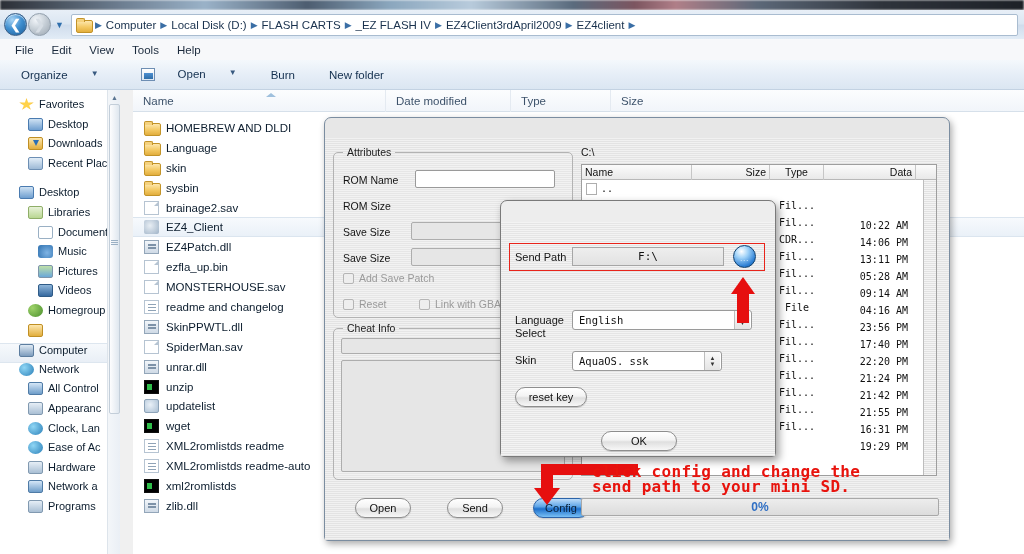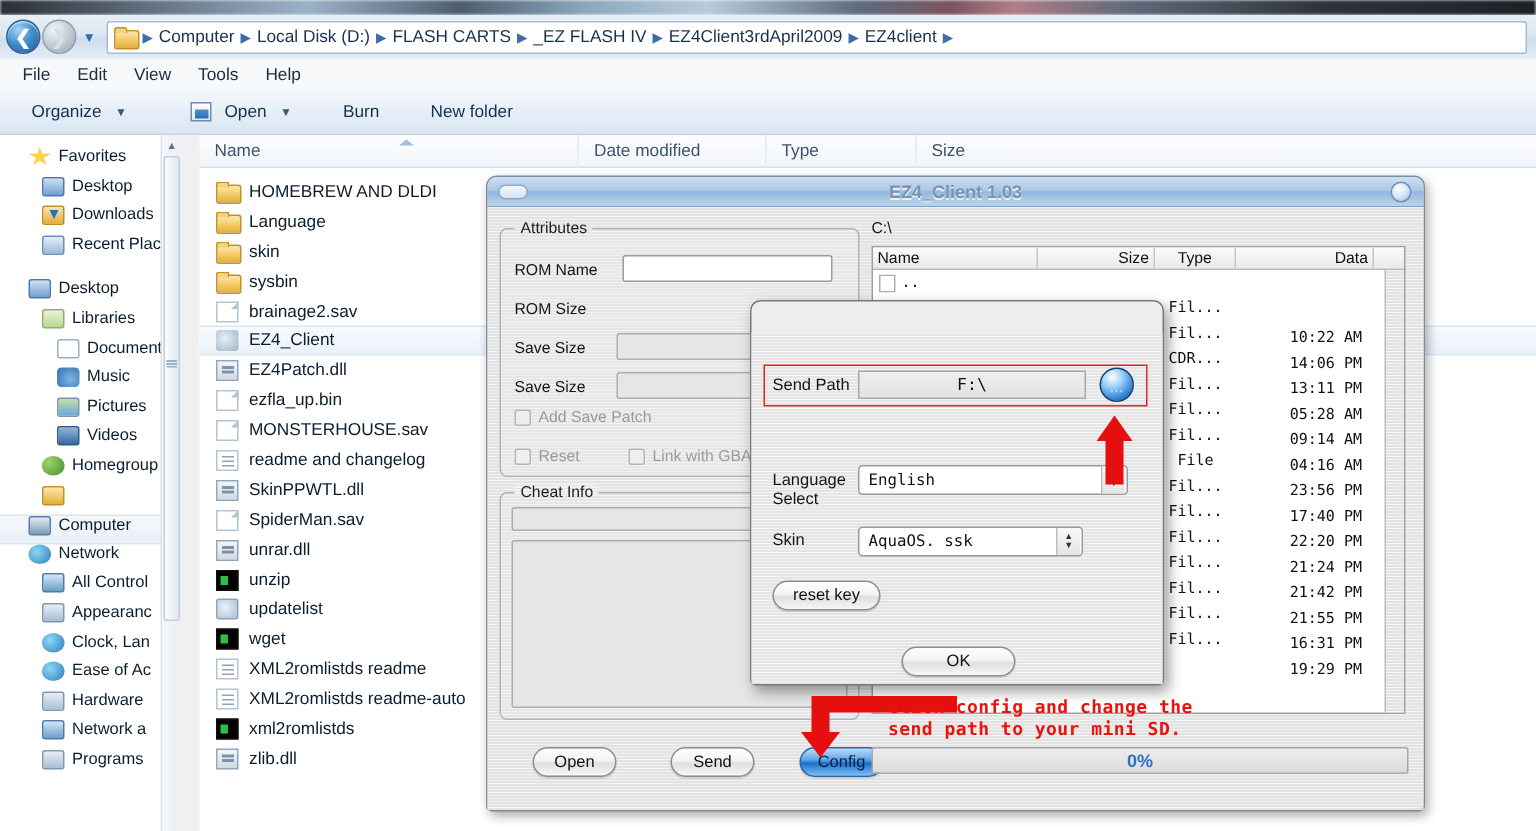--- a/index.html
+++ b/index.html
@@ -78,21 +78,21 @@
   }
   .menubar span { font-size: 11.5px; color: #1b2a3c; padding: 2px 9px; }
 
   
   .toolbar {
     position: absolute; left: 0; top: 50px; width: 1024px; height: 30px;
     background: linear-gradient(180deg,#f4f8fc 0%,#e6eef7 50%,#dbe6f2 100%);
     border-bottom: 1px solid #c3d2e2;
     display: flex; align-items: center; padding-left: 12px; gap: 2px;
   }
-  .tb-item { font-size: 11.5px; color: #14304f; padding: 4px 9px; display:flex; align-items:center; gap:9px;}
+  .tb-item { font-size: 11.5px; color: #14304f; padding: 4px 9px; display:flex; gap:23px;}
   .tb-caret { font-size: 8px; color: #37597f; }
   .tb-openic {
     width: 14px; height: 13px; background: linear-gradient(180deg,#fff 0%,#dbe6f2 100%);
     border: 1px solid #6e8eb3; position: relative;
   }
   .tb-openic:after{ content:""; position:absolute; left:2px; top:4px; width:9px; height:6px;
     background: linear-gradient(180deg,#4d8fd1,#2e6ea8);}
 
   
   .colhead {
@@ -307,21 +307,21 @@
   .arrow-up .shaft { position:absolute; left:6px; top:14px; width:12px; height:32px; background:#e60f0f; }
   .arrow-up .head { position:absolute; left:0; top:0; width:0; height:0;
     border-left:12px solid transparent; border-right:12px solid transparent; border-bottom:17px solid #e60f0f; }
   .arrow-dn { position:absolute; left:528px; top:462px; width:110px; height:42px; }
   .arrow-dn .shaft2 { position:absolute; right:0; top:2px; width:92px; height:11px; background:#e60f0f; }
   .arrow-dn .shaft3 { position:absolute; left:13px; top:2px; width:12px; height:26px; background:#e60f0f; }
   .arrow-dn .head2 { position:absolute; left:6px; top:26px; width:0; height:0;
     border-left:13px solid transparent; border-right:13px solid transparent; border-top:17px solid #e60f0f; }
   .note {
     position:absolute; left:592px; top:464px; width:300px;
-    font-family:"DejaVu Sans Mono", monospace; font-size:12px; font-weight:bold;
+    font-family:"DejaVu Sans Mono", monospace; font-size:16px; font-weight:bold;
     color:#e8130d; line-height:15px; letter-spacing:.3px;
   }
 </style>
 </head>
 <body>
 
 <div id="root">
   <div class="desk-strip"></div>
 
   <div class="explorer">
@@ -554,25 +554,20 @@
           <span>xml2romlistds</span>
         </div>
         <div class="fl-row">
           <span class="fl-ic fi-dll"></span>
           <span>zlib.dll</span>
         </div>
       </div>
   </div>
 
   <div class="ez4">
-    <div class="ez4-tb">
-      <div class="tb-pill"></div>
-      <div class="ez4-title">EZ4_Client 1.03</div>
-      <div class="tb-circ"></div>
-    </div>
     <div class="ez4-body">
 
       <div class="gbox" style="left:8px; top:14px; width:240px; height:166px;">
         <div class="gbox-lab">Attributes</div>
       </div>
       <div class="ezlab" style="left:18px; top:36px;">ROM Name</div>
       <div class="ezfield" style="left:90px; top:32px; width:140px; height:18px;"></div>
       <div class="ezlab" style="left:18px; top:62px;">ROM Size</div>
       <div class="ezlab" style="left:18px; top:88px;">Save Size</div>
       <div class="ezfield dim" style="left:86px; top:84px; width:144px; height:18px;"></div>

